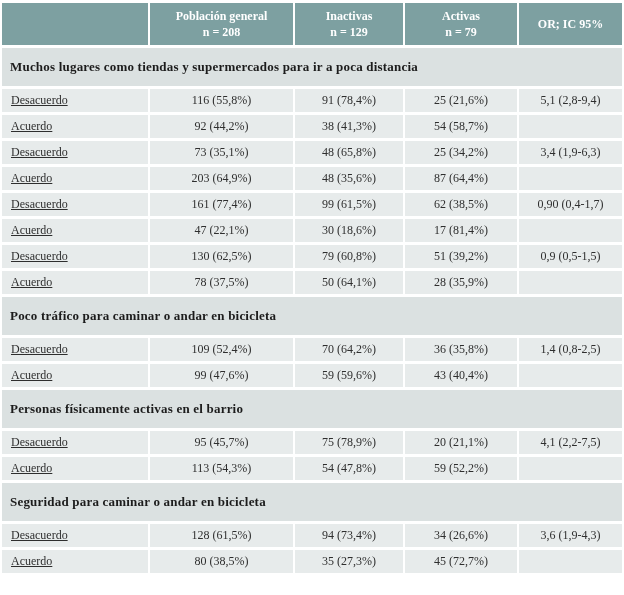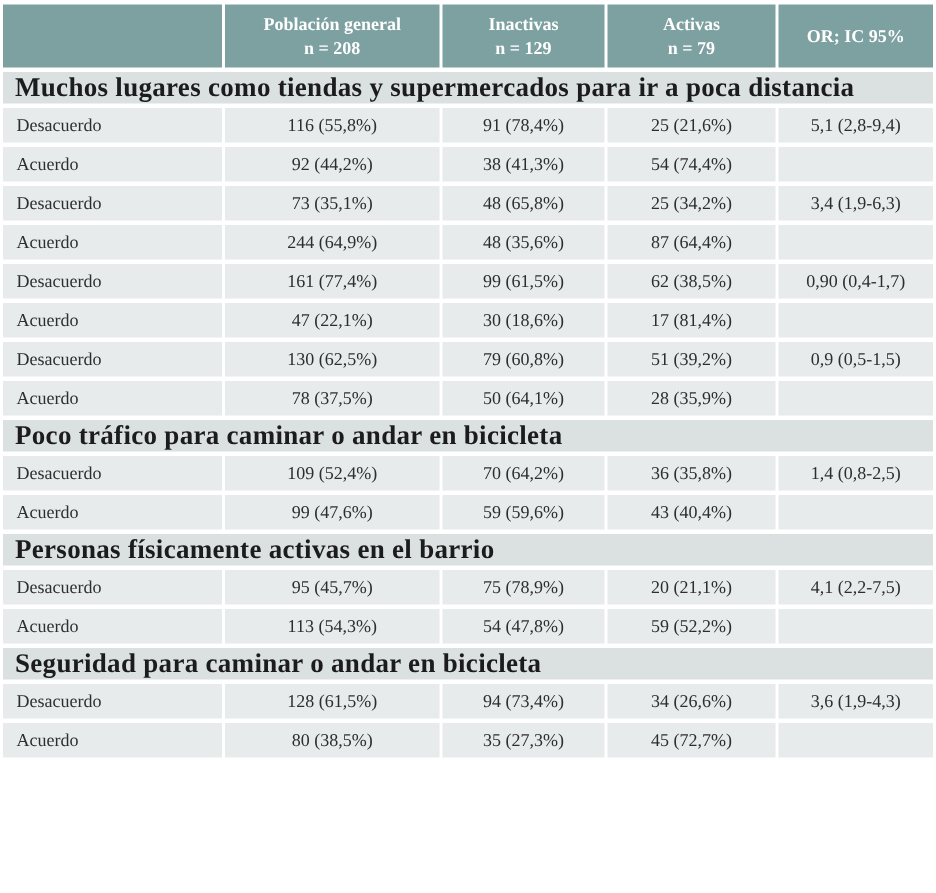--- a/index.html
+++ b/index.html
@@ -28,38 +28,39 @@
     line-height: 1.35;
     height: 38px;
     text-align: center;
     vertical-align: middle;
     padding: 2px 3px;
   }
   th .col-title, th .col-sub { display: block; }
   tr.section td {
     background: var(--section-row-bg, #dbe1e1);
     font-weight: bold;
-    font-size: 18px;
+    font-size: 13px;
     color: #1c1c1c;
     text-align: left;
-    padding: 0 8px;
+    padding: 11px 8px;
     height: 15px;
     letter-spacing: 0.2px;
     margin-top: 28px;
   }
   tr.data td {
     background: var(--data-row-bg, #e7ebeb);
     font-size: 12px;
     height: 23px;
     vertical-align: middle;
     padding: 0 4px;
   }
   tr.data td.label {
     text-align: left;
     padding-left: 9px;
+    text-decoration: underline;
   }
   tr.data td.val {
     text-align: center;
     font-family: Liberation Serif, serif;
   }
 </style>
 </head>
 <body>
 
 <table class="stats">
@@ -99,34 +100,34 @@
       <td class="label">Desacuerdo</td>
       <td class="val">116 (55,8%)</td>
       <td class="val">91 (78,4%)</td>
       <td class="val">25 (21,6%)</td>
       <td class="val">5,1 (2,8-9,4)</td>
     </tr>
     <tr class="data">
       <td class="label">Acuerdo</td>
       <td class="val">92 (44,2%)</td>
       <td class="val">38 (41,3%)</td>
-      <td class="val">54 (74,4%)</td>
+      <td class="val">54 (58,7%)</td>
       <td class="val"></td>
     </tr>
 
     <tr class="data">
       <td class="label">Desacuerdo</td>
       <td class="val">73 (35,1%)</td>
       <td class="val">48 (65,8%)</td>
       <td class="val">25 (34,2%)</td>
       <td class="val">3,4 (1,9-6,3)</td>
     </tr>
     <tr class="data">
       <td class="label">Acuerdo</td>
-      <td class="val">244 (64,9%)</td>
+      <td class="val">203 (64,9%)</td>
       <td class="val">48 (35,6%)</td>
       <td class="val">87 (64,4%)</td>
       <td class="val"></td>
     </tr>
 
     <tr class="data">
       <td class="label">Desacuerdo</td>
       <td class="val">161 (77,4%)</td>
       <td class="val">99 (61,5%)</td>
       <td class="val">62 (38,5%)</td>

